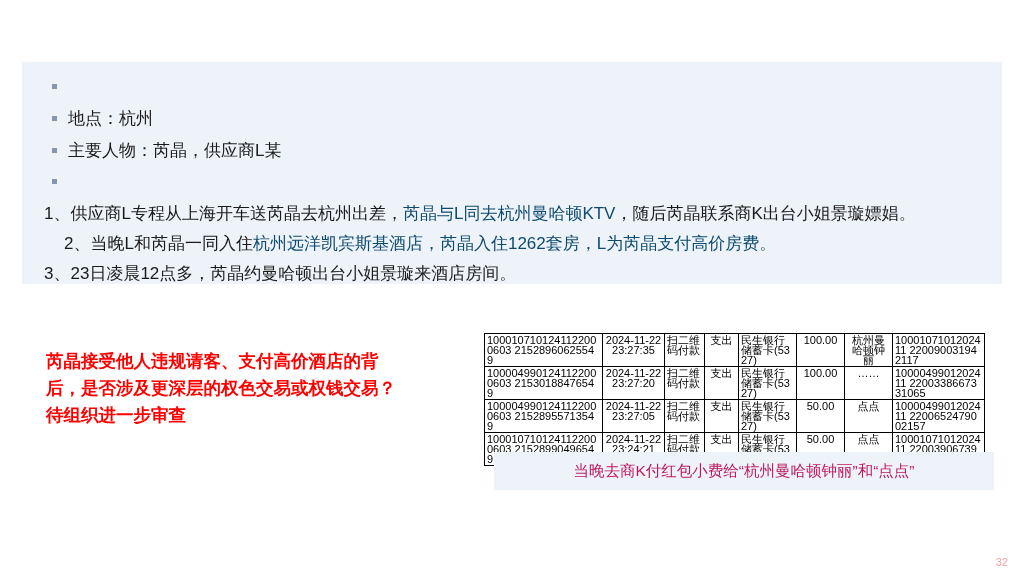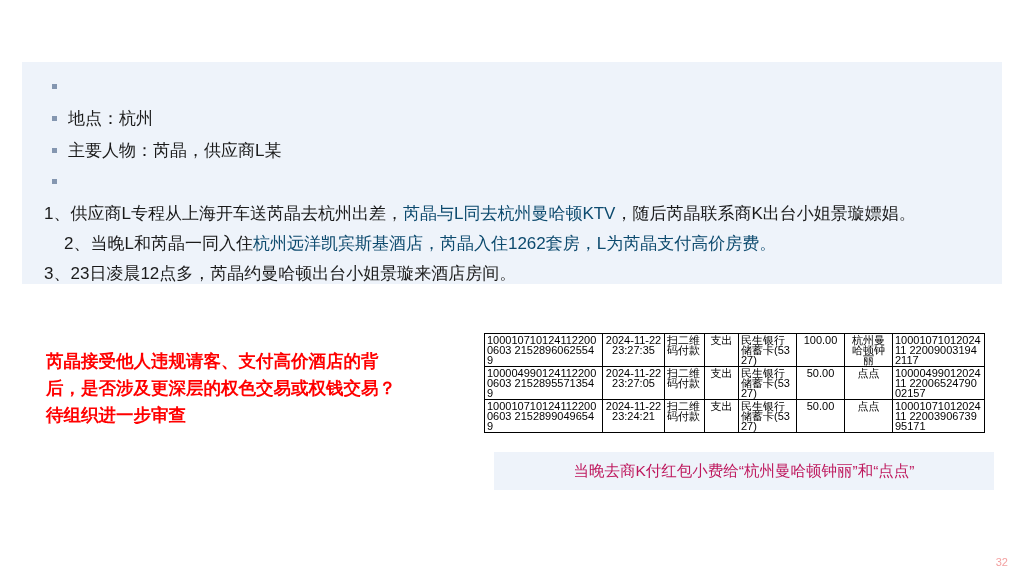--- a/index.html
+++ b/index.html
@@ -200,20 +200,30 @@
           <td>1000107101241122000603 21528960625549</td>
           <td class="c">2024-11-22 23:27:35</td>
           <td>扫二维码付款</td>
           <td class="c">支出</td>
           <td>民生银行储蓄卡(5327)</td>
           <td class="c">100.00</td>
           <td class="c">杭州曼哈顿钟丽</td>
           <td>1000107101202411 22009003194 2117</td>
         </tr>
         <tr>
+          <td>1000049901241122000603 21530188476549</td>
+          <td class="c">2024-11-22 23:27:20</td>
+          <td>扫二维码付款</td>
+          <td class="c">支出</td>
+          <td>民生银行储蓄卡(5327)</td>
+          <td class="c">100.00</td>
+          <td class="c">……</td>
+          <td>1000049901202411 22003386673 31065</td>
+        </tr>
+        <tr>
           <td>1000049901241122000603 21528955713549</td>
           <td class="c">2024-11-22 23:27:05</td>
           <td>扫二维码付款</td>
           <td class="c">支出</td>
           <td>民生银行储蓄卡(5327)</td>
           <td class="c">50.00</td>
           <td class="c">点点</td>
           <td>1000049901202411 22006524790 02157</td>
         </tr>
         <tr>

